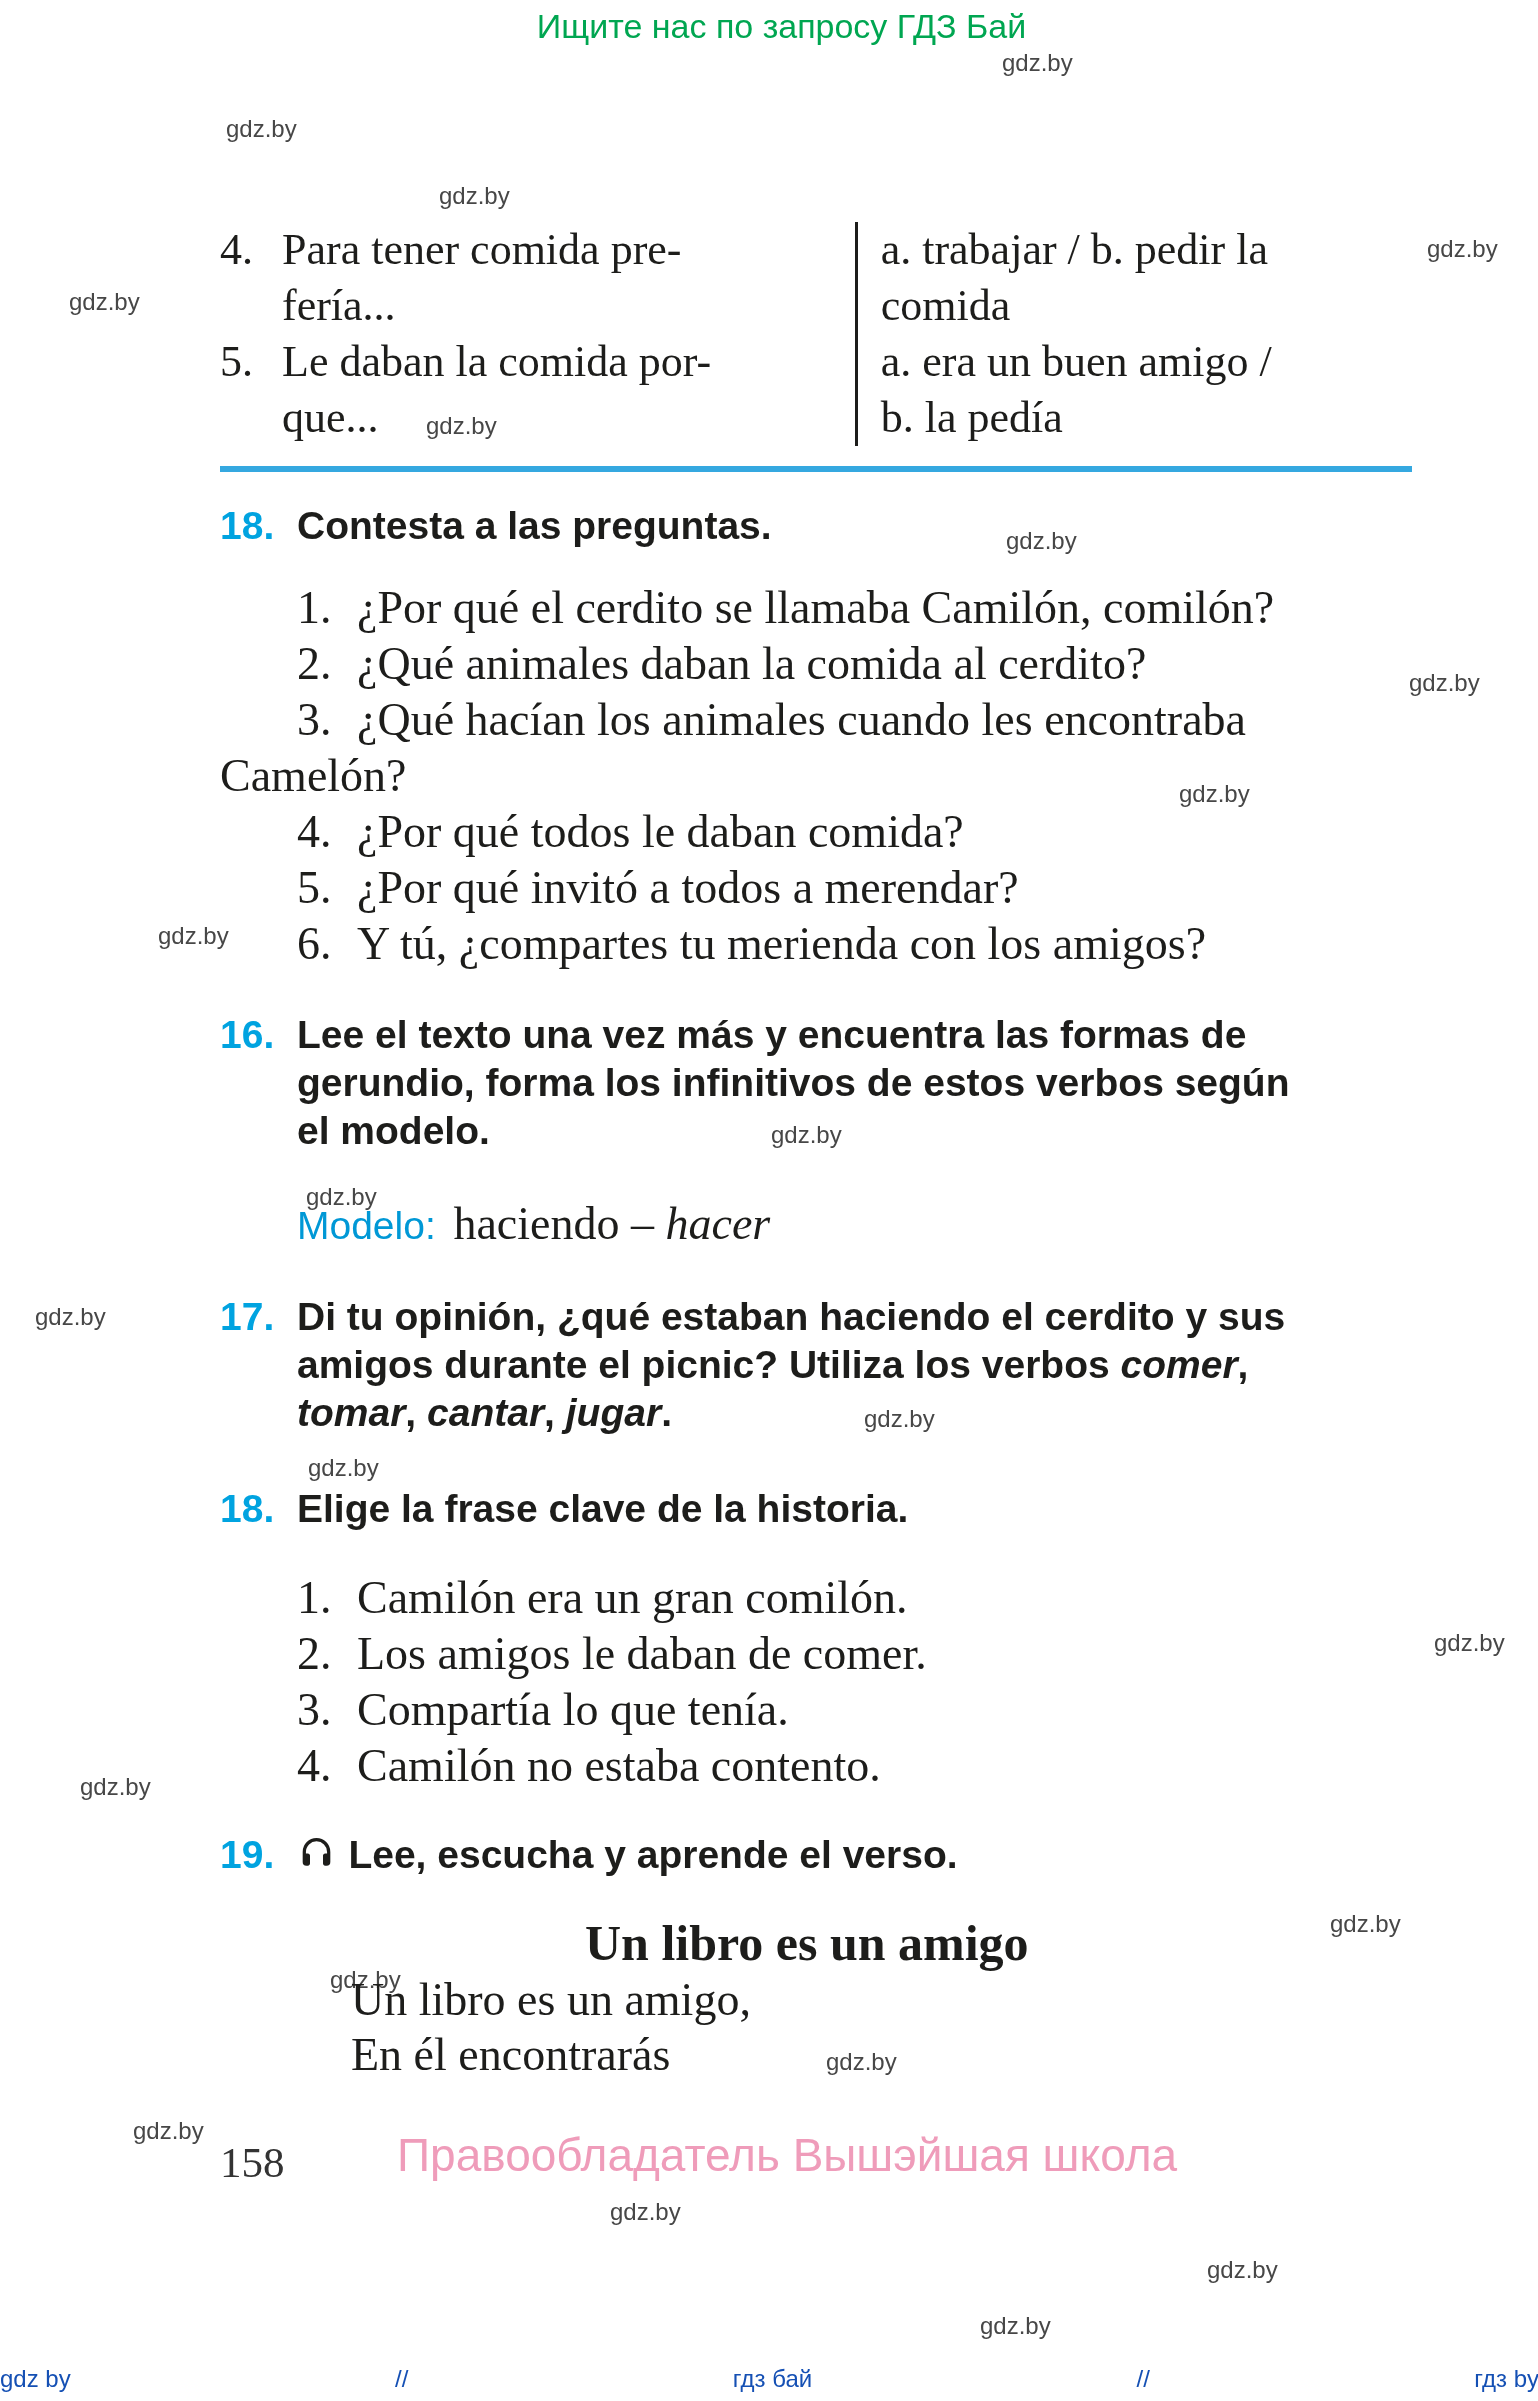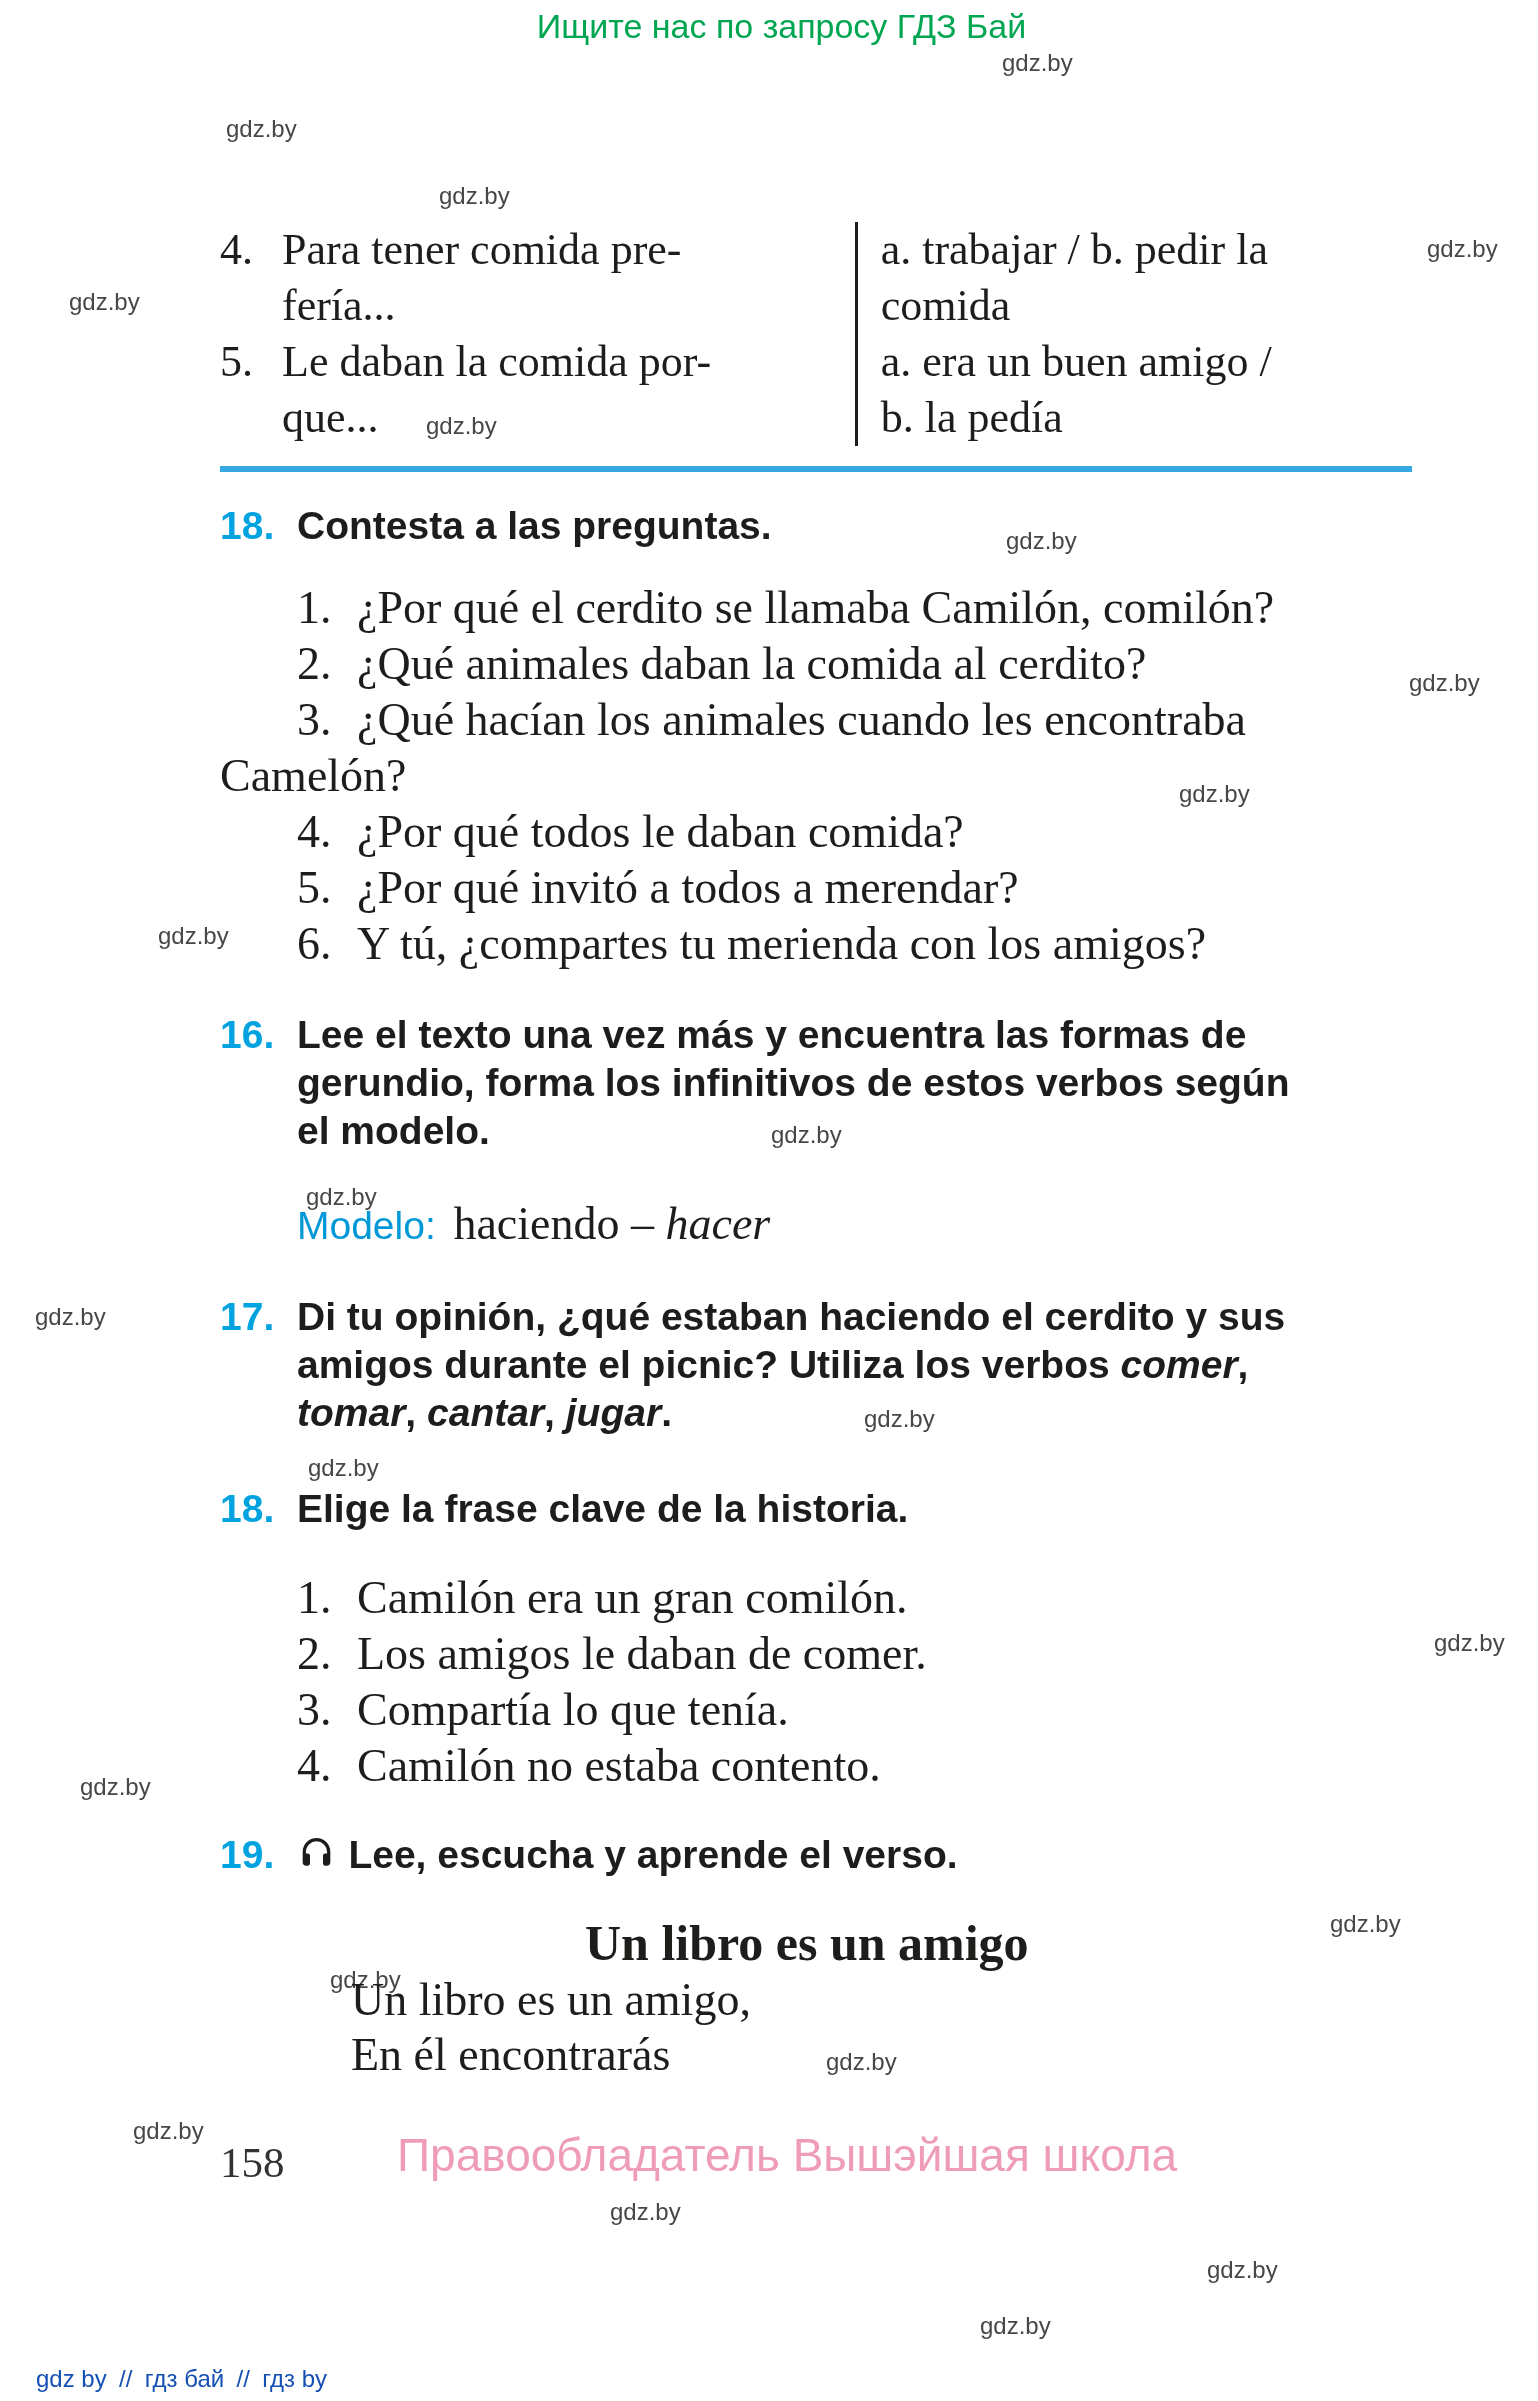--- a/index.html
+++ b/index.html
@@ -62,22 +62,22 @@
   .poem div { white-space:nowrap; }
 
   
   .pagenum { position:absolute; left:220px; top:2138px; font-size:43px; color:#333333; }
   .copyright {
     position:absolute; left:397px; top:2128px;
     font-family:"Liberation Sans", sans-serif; font-size:46px; color:#ef9cba; white-space:nowrap;
   }
   .footer {
     position:absolute; top:2365px; left:0; width:100%;
-    display:flex; justify-content:flex-start; gap:12.4px;
-    font-family:"Liberation Sans", sans-serif; font-size:24px; color:#1550b4;padding-left:36px;
+    display:flex; justify-content:space-between; gap:12.4px;
+    font-family:"Liberation Sans", sans-serif; font-size:24px; color:#1550b4;
   }
   .footer a { color:#1550b4; text-decoration:none; cursor:pointer; }
 </style>
 </head>
 <body>
 
 <div class="page">
 
   <div class="banner">Ищите нас по запросу ГДЗ Бай</div>
 

